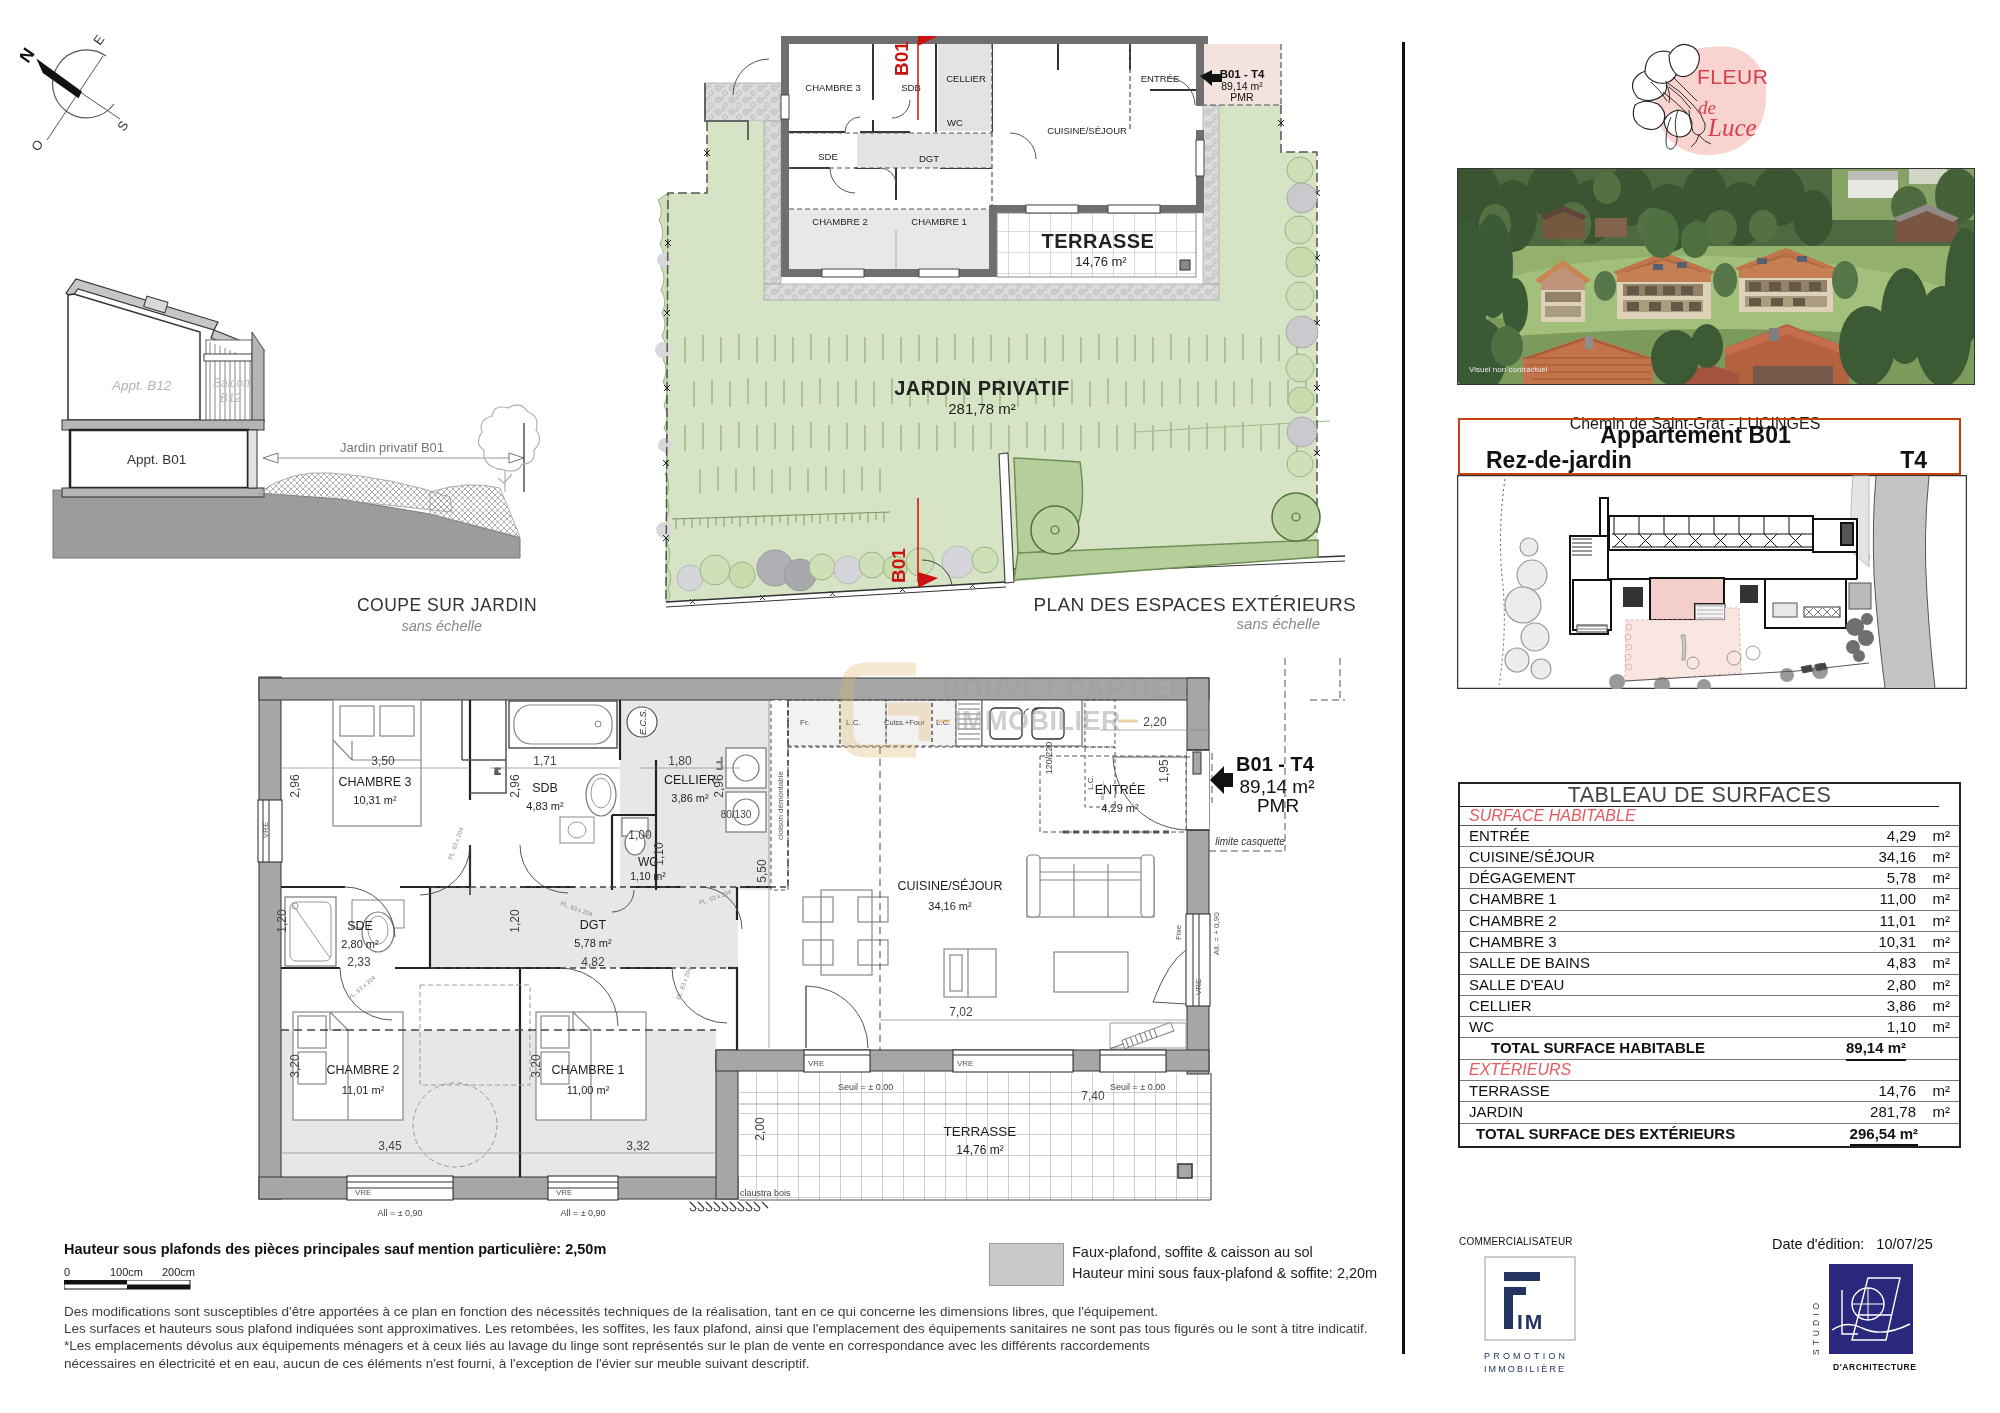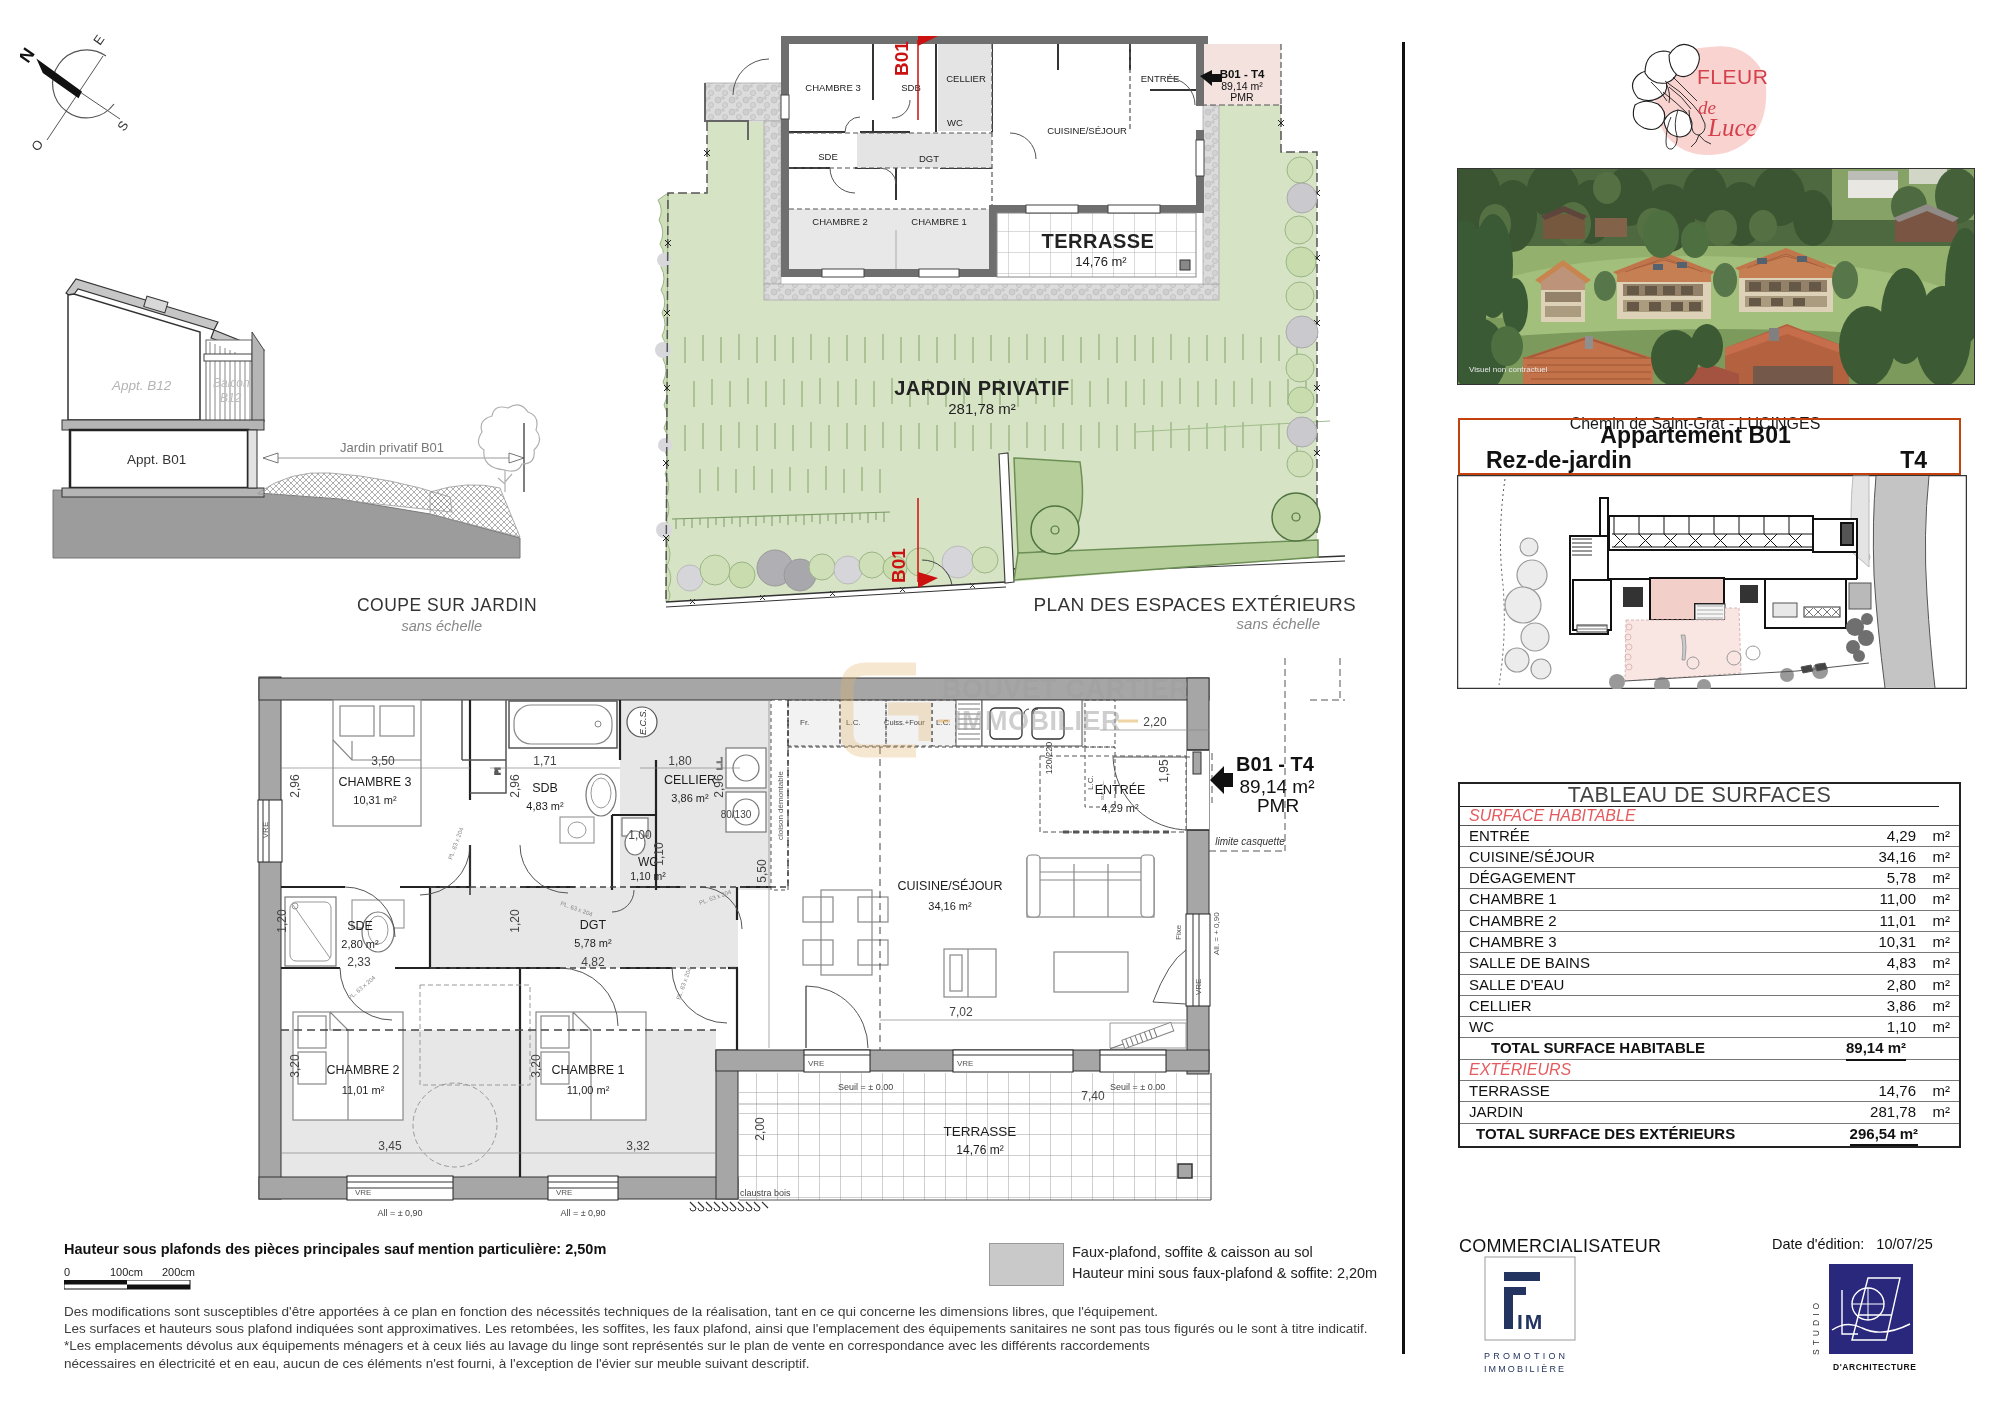--- a/index.html
+++ b/index.html
@@ -1131,21 +1131,21 @@
   <div style="height:20.3px;border-bottom:1px solid #777;padding:0 9px;line-height:20.3px;">SALLE D'EAU<span style="float:right">2,80<span style="display:inline-block;width:34px;text-align:right;">m²</span></span></div>
   <div style="height:20.3px;border-bottom:1px solid #777;padding:0 9px;line-height:20.3px;">CELLIER<span style="float:right">3,86<span style="display:inline-block;width:34px;text-align:right;">m²</span></span></div>
   <div style="height:20.3px;border-bottom:1px solid #777;padding:0 9px;line-height:20.3px;">WC<span style="float:right">1,10<span style="display:inline-block;width:34px;text-align:right;">m²</span></span></div>
   <div style="height:20.3px;border-bottom:1px solid #777;padding:0 9px;line-height:20.3px;font-weight:bold;"><span style="margin-left:22px;">TOTAL SURFACE HABITABLE</span><span style="float:right;margin-right:44px;border-bottom:2px solid #111;">89,14 m²</span></div>
   <div style="height:20.3px;border-bottom:1px solid #777;color:#e45a5e;font-style:italic;font-size:16px;padding-left:9px;line-height:20.3px;">EXTÉRIEURS</div>
   <div style="height:20.3px;border-bottom:1px solid #777;padding:0 9px;line-height:20.3px;">TERRASSE<span style="float:right">14,76<span style="display:inline-block;width:34px;text-align:right;">m²</span></span></div>
   <div style="height:20.3px;border-bottom:1px solid #777;padding:0 9px;line-height:20.3px;">JARDIN<span style="float:right">281,78<span style="display:inline-block;width:34px;text-align:right;">m²</span></span></div>
   <div style="height:20.3px;padding:0 9px;line-height:20.3px;font-weight:bold;"><span style="margin-left:7px;">TOTAL SURFACE DES EXTÉRIEURS</span><span style="float:right;margin-right:32px;border-bottom:2px solid #111;">296,54 m²</span></div>
 </div>
 
-<div class="abs" style="left:1459px;top:1236px;font-size:18px;color:#111;letter-spacing:0.2px;">COMMERCIALISATEUR</div>
+<div class="abs" style="left:1459px;top:1236px;font-size:10px;color:#111;letter-spacing:0.2px;">COMMERCIALISATEUR</div>
 
 <svg class="abs" style="left:1484px;top:1256px" width="100" height="125" viewBox="0 0 100 125">
   <rect x="1" y="1" width="90" height="83" fill="#ffffff" stroke="#999" stroke-width="1"></rect>
   <g fill="#243461">
     <rect x="20" y="16" width="36" height="9"></rect>
     <rect x="20" y="31" width="9" height="42"></rect>
     <rect x="20" y="31" width="22" height="8"></rect>
     <text x="33" y="73" font-size="21" font-weight="bold" letter-spacing="2">IM</text>
   </g>
   <text x="0" y="103" font-size="9" fill="#243461" letter-spacing="3.2">PROMOTION</text>

